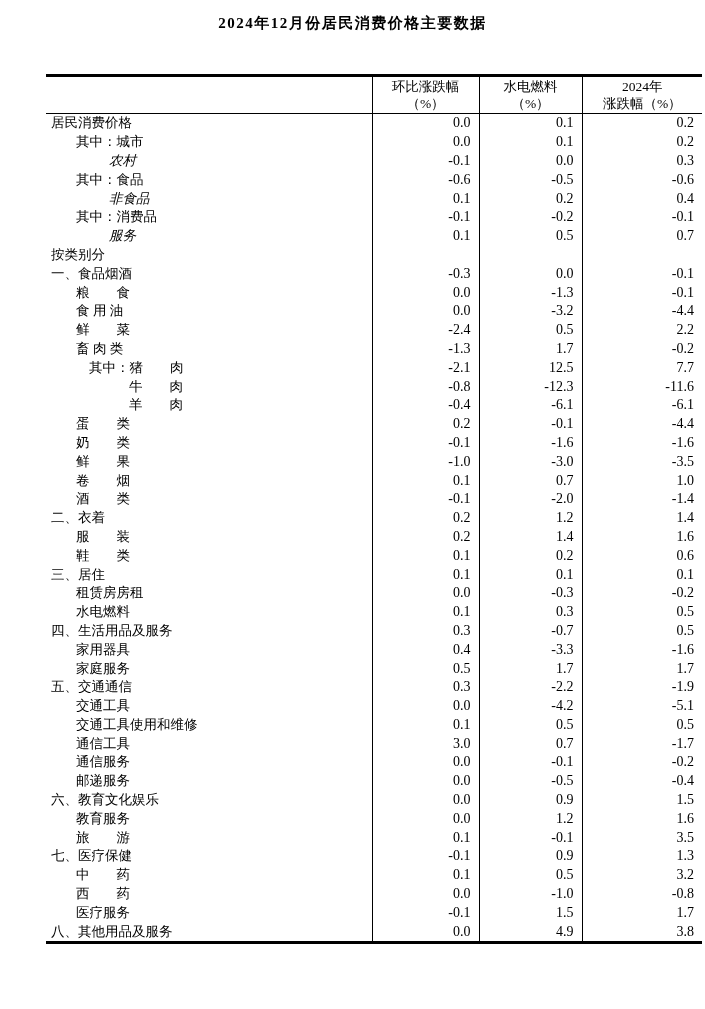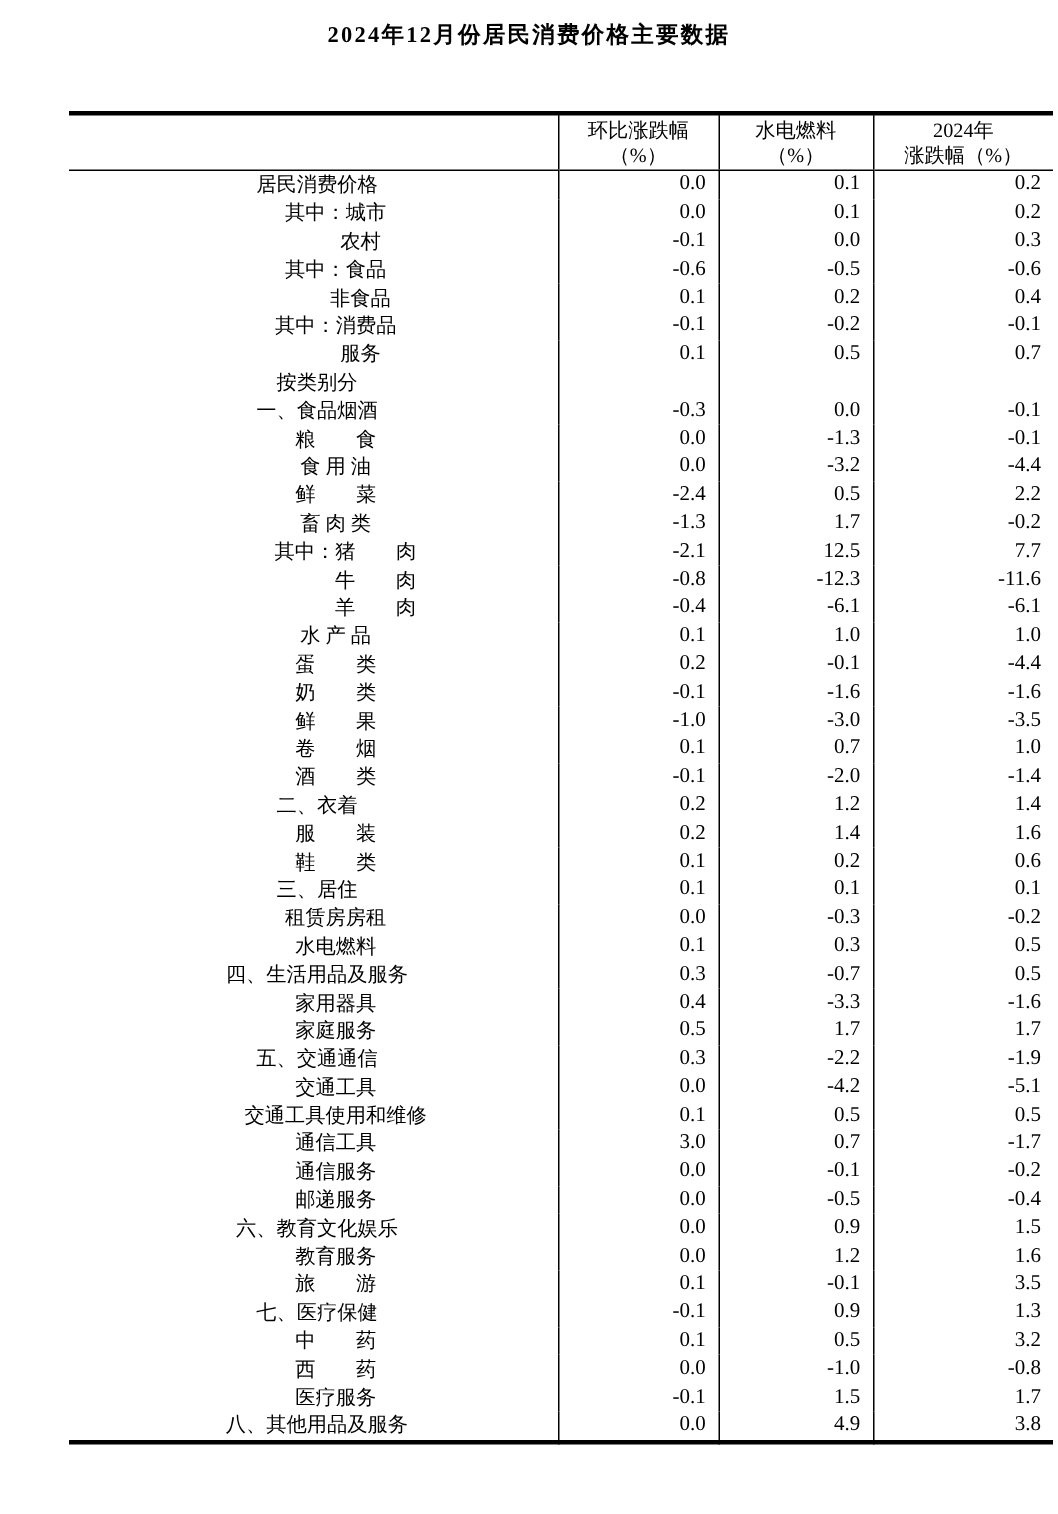--- a/index.html
+++ b/index.html
@@ -27,25 +27,25 @@
   thead th {
     font-weight: normal; font-size: 13.5px; text-align: center;
     vertical-align: middle; height: 36px; padding: 0;
     border-bottom: 1.5px solid #000;
   }
   thead th.vline, tbody td.vline { border-left: 1px solid #000; }
   tbody td {
     height: 18.8px; padding: 0; font-size: 13.5px;
     vertical-align: middle; white-space: pre;
   }
-  td.label { text-align: center; }
+  td.label { text-align: left; }
   td.num   { text-align: right; padding-right: 8px; font-size: 14px; }
   .i0 { padding-left: 5px;  }
   .i1 { padding-left: 30px; }
-  .i2 { padding-left: 63px; }
+  .i2 { padding-left: 63px; font-style: italic; }
   .i3 { padding-left: 43px; }
   .i4 { padding-left: 83px; }
   .hline { display: block; line-height: 17px; }
 </style>
 </head>
 <body>
 
 <div class="page">
   <h1 class="title">2024年12月份居民消费价格主要数据</h1>
 
@@ -164,26 +164,20 @@
     <td class="num vline">-12.3</td>
     <td class="num vline">-11.6</td>
   </tr>
         <tr>
     <td class="label i4">羊　　肉</td>
     <td class="num vline">-0.4</td>
     <td class="num vline">-6.1</td>
     <td class="num vline">-6.1</td>
   </tr>
         <tr>
-    <td class="label i1">水 产 品</td>
-    <td class="num vline">0.1</td>
-    <td class="num vline">1.0</td>
-    <td class="num vline">1.0</td>
-  </tr>
-        <tr>
     <td class="label i1">蛋　　类</td>
     <td class="num vline">0.2</td>
     <td class="num vline">-0.1</td>
     <td class="num vline">-4.4</td>
   </tr>
         <tr>
     <td class="label i1">奶　　类</td>
     <td class="num vline">-0.1</td>
     <td class="num vline">-1.6</td>
     <td class="num vline">-1.6</td>

